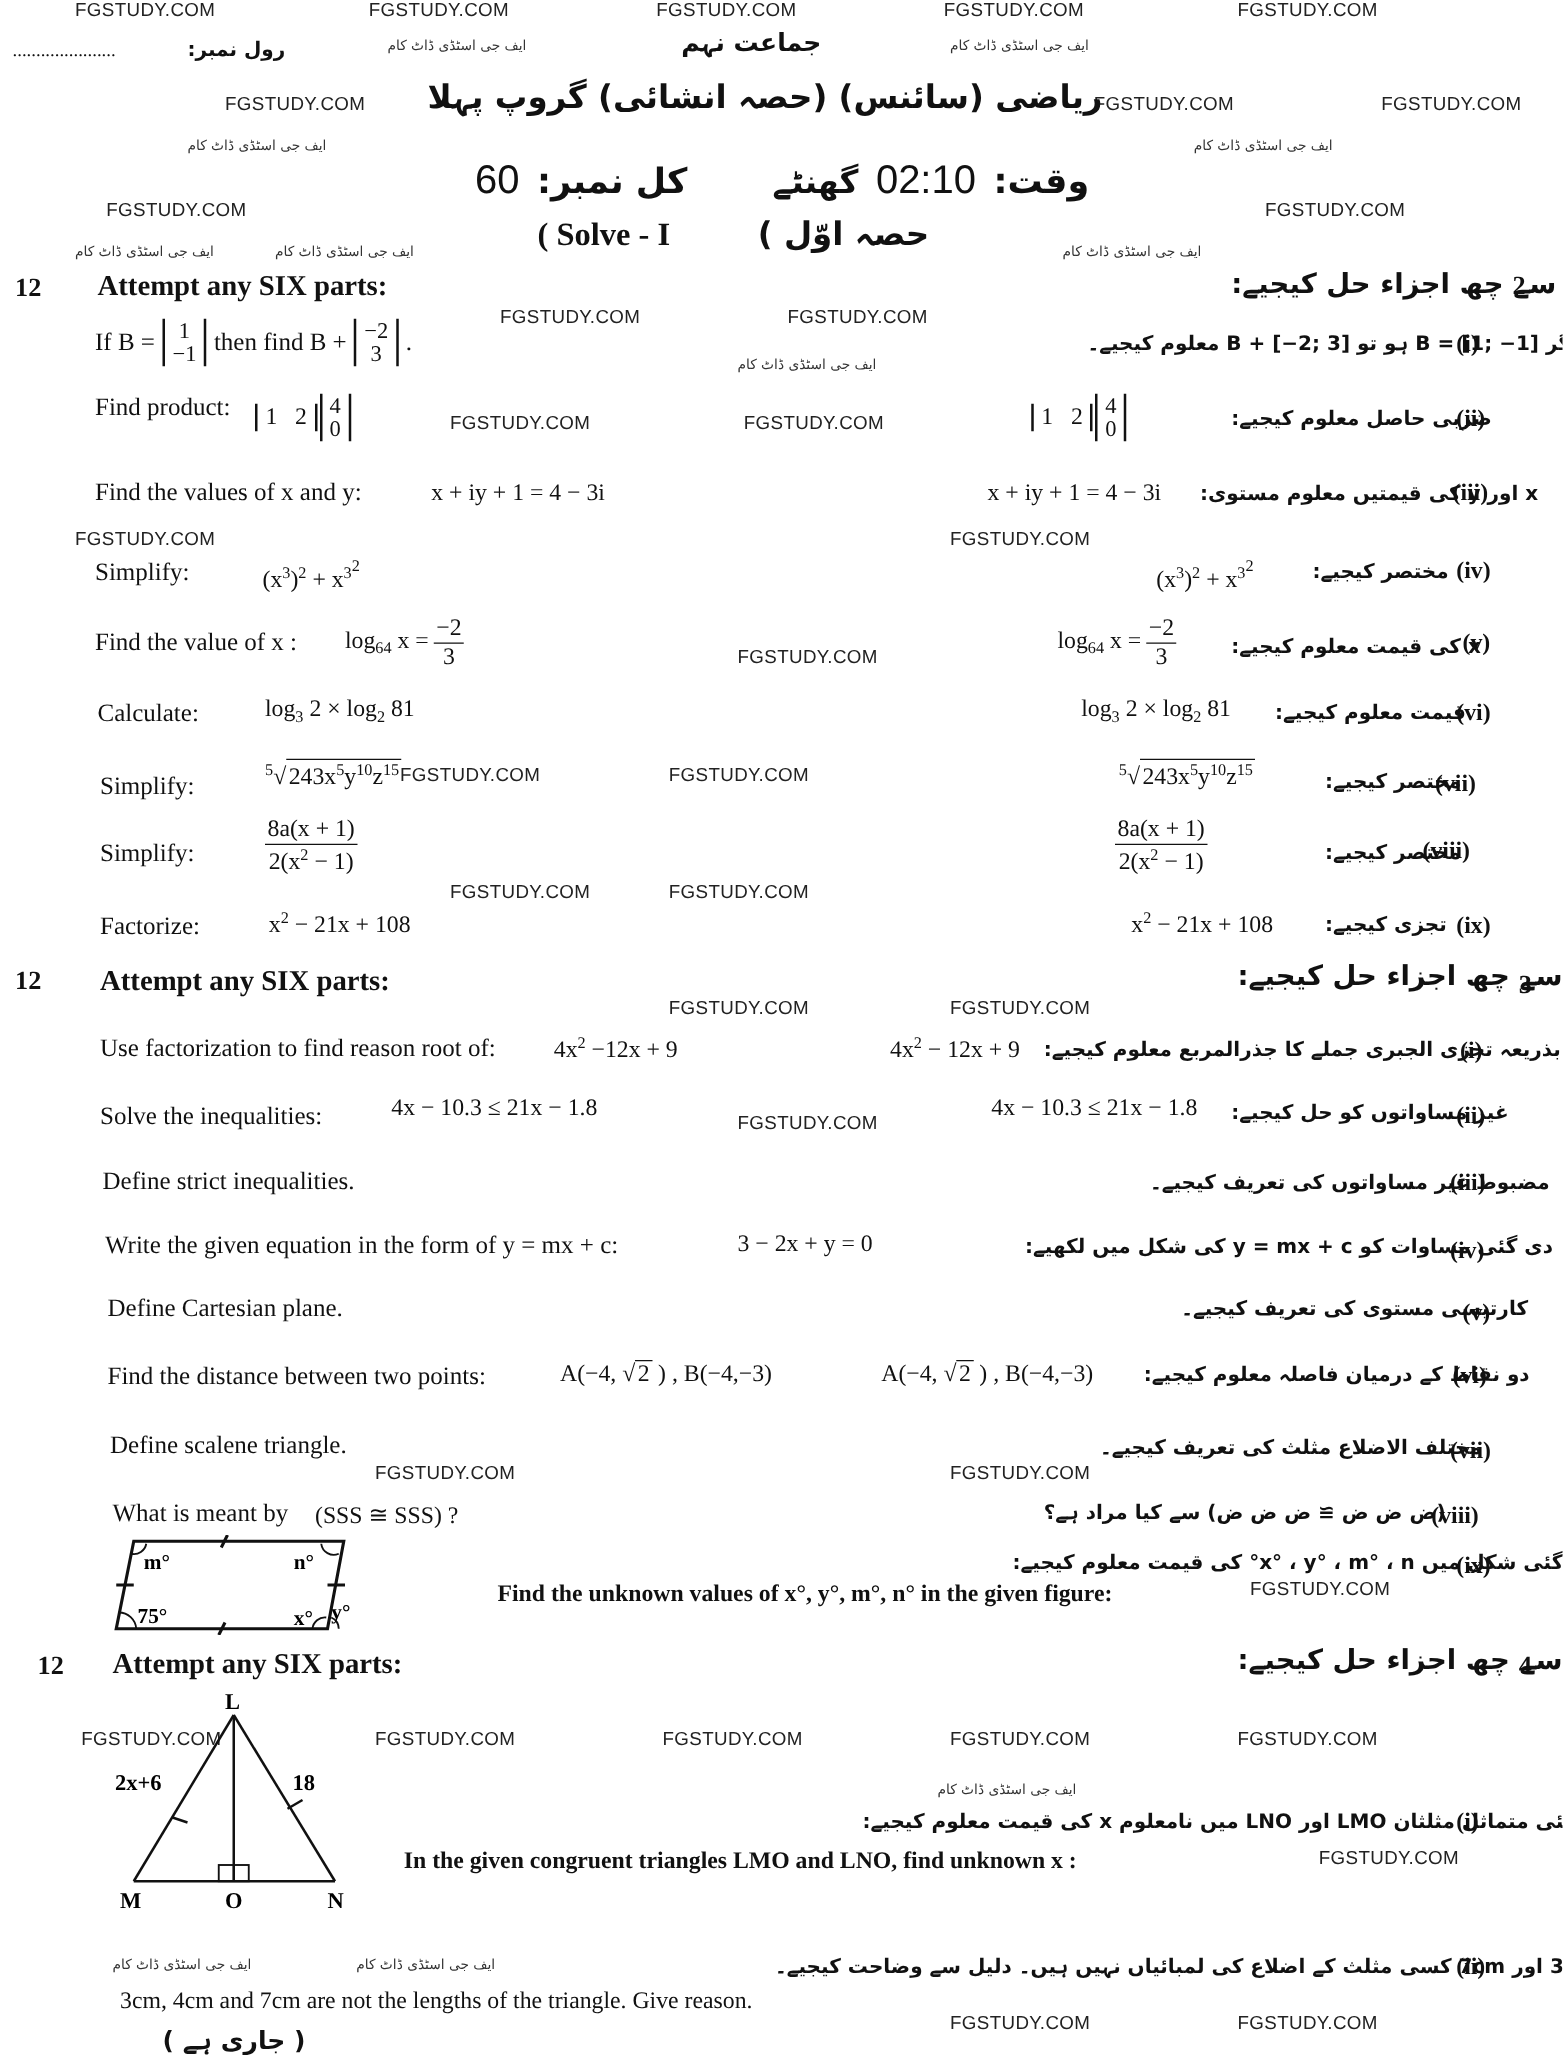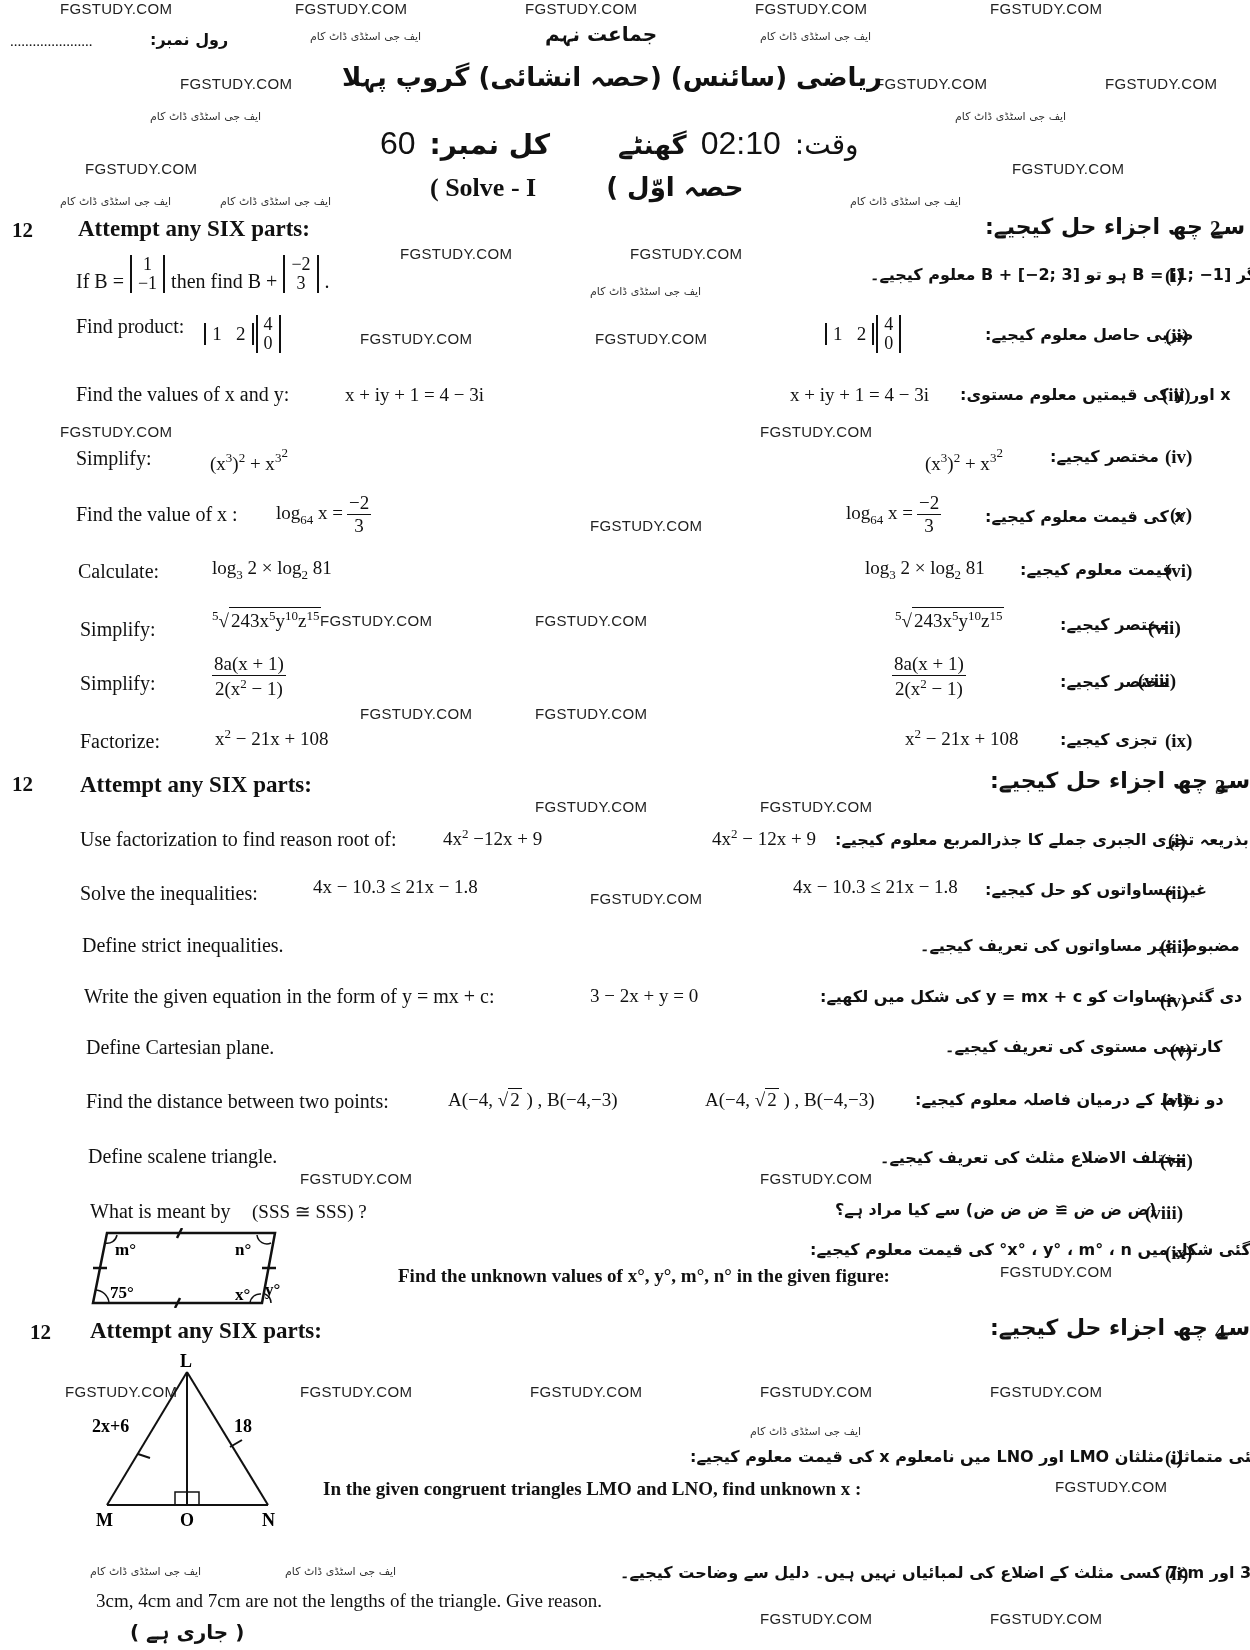--- a/index.html
+++ b/index.html
@@ -85,36 +85,36 @@
   <span class="abs ur" style="left:150px;top:30px;font-size:16px;font-weight:bold">رول نمبر:</span>
   <span class="abs ur" style="left:545px;top:22px;font-size:20px;font-weight:bold">جماعت نہم</span>
   <span class="abs ur" style="left:342px;top:62px;font-size:26px;font-weight:bold">ریاضی (سائنس) (حصہ انشائی) گروپ پہلا</span>
 
   <div class="abs" style="left:380px;top:125px;display:flex;align-items:baseline;gap:14px">
     <span style="font-size:32px;font-family:'Liberation Sans',sans-serif">60</span>
     <span class="ur" style="font-size:28px;font-weight:bold">کل نمبر:</span>
     <span style="width:40px"></span>
     <span class="ur" style="font-size:26px;font-weight:bold">گھنٹے</span>
     <span style="font-size:32px;font-family:'Liberation Sans',sans-serif">02:10</span>
-    <span class="ur" style="font-size:28px;font-weight:normal">وقت:</span>
+    <span class="ur" style="font-size:28px;font-weight:bold">وقت:</span>
   </div>
 
   <div class="abs" style="left:430px;top:172px;display:flex;gap:70px;align-items:baseline">
     <span style="font-size:26px;font-weight:bold">( Solve - I</span>
     <span class="ur" style="font-size:26px;font-weight:bold">حصہ اوّل )</span>
   </div>
 </header>
 
 <section>
   <span class="abs marks" style="left:12px;top:218px">12</span>
   <span class="abs sec-title" style="left:78px;top:216px">Attempt any SIX parts:</span>
   <span class="abs ur ur-head" style="left:985px;top:214px">کوئی سے چھ اجزاء حل کیجیے:</span>
   <span class="abs marks" style="left:1210px;top:216px">2</span>
 
-  <div class="abs" style="left:76px;top:255px;display:flex;align-items:flex-end;gap:6px">
+  <div class="abs" style="left:76px;top:255px;display:flex;align-items:center;gap:6px">
     <span class="en">If B =</span>
     <span class="mat">
         <span>1</span>
         <span>−1</span>
       </span>
     <span class="en">then find B +</span>
     <span class="mat">
         <span>−2</span>
         <span>3</span>
       </span>

